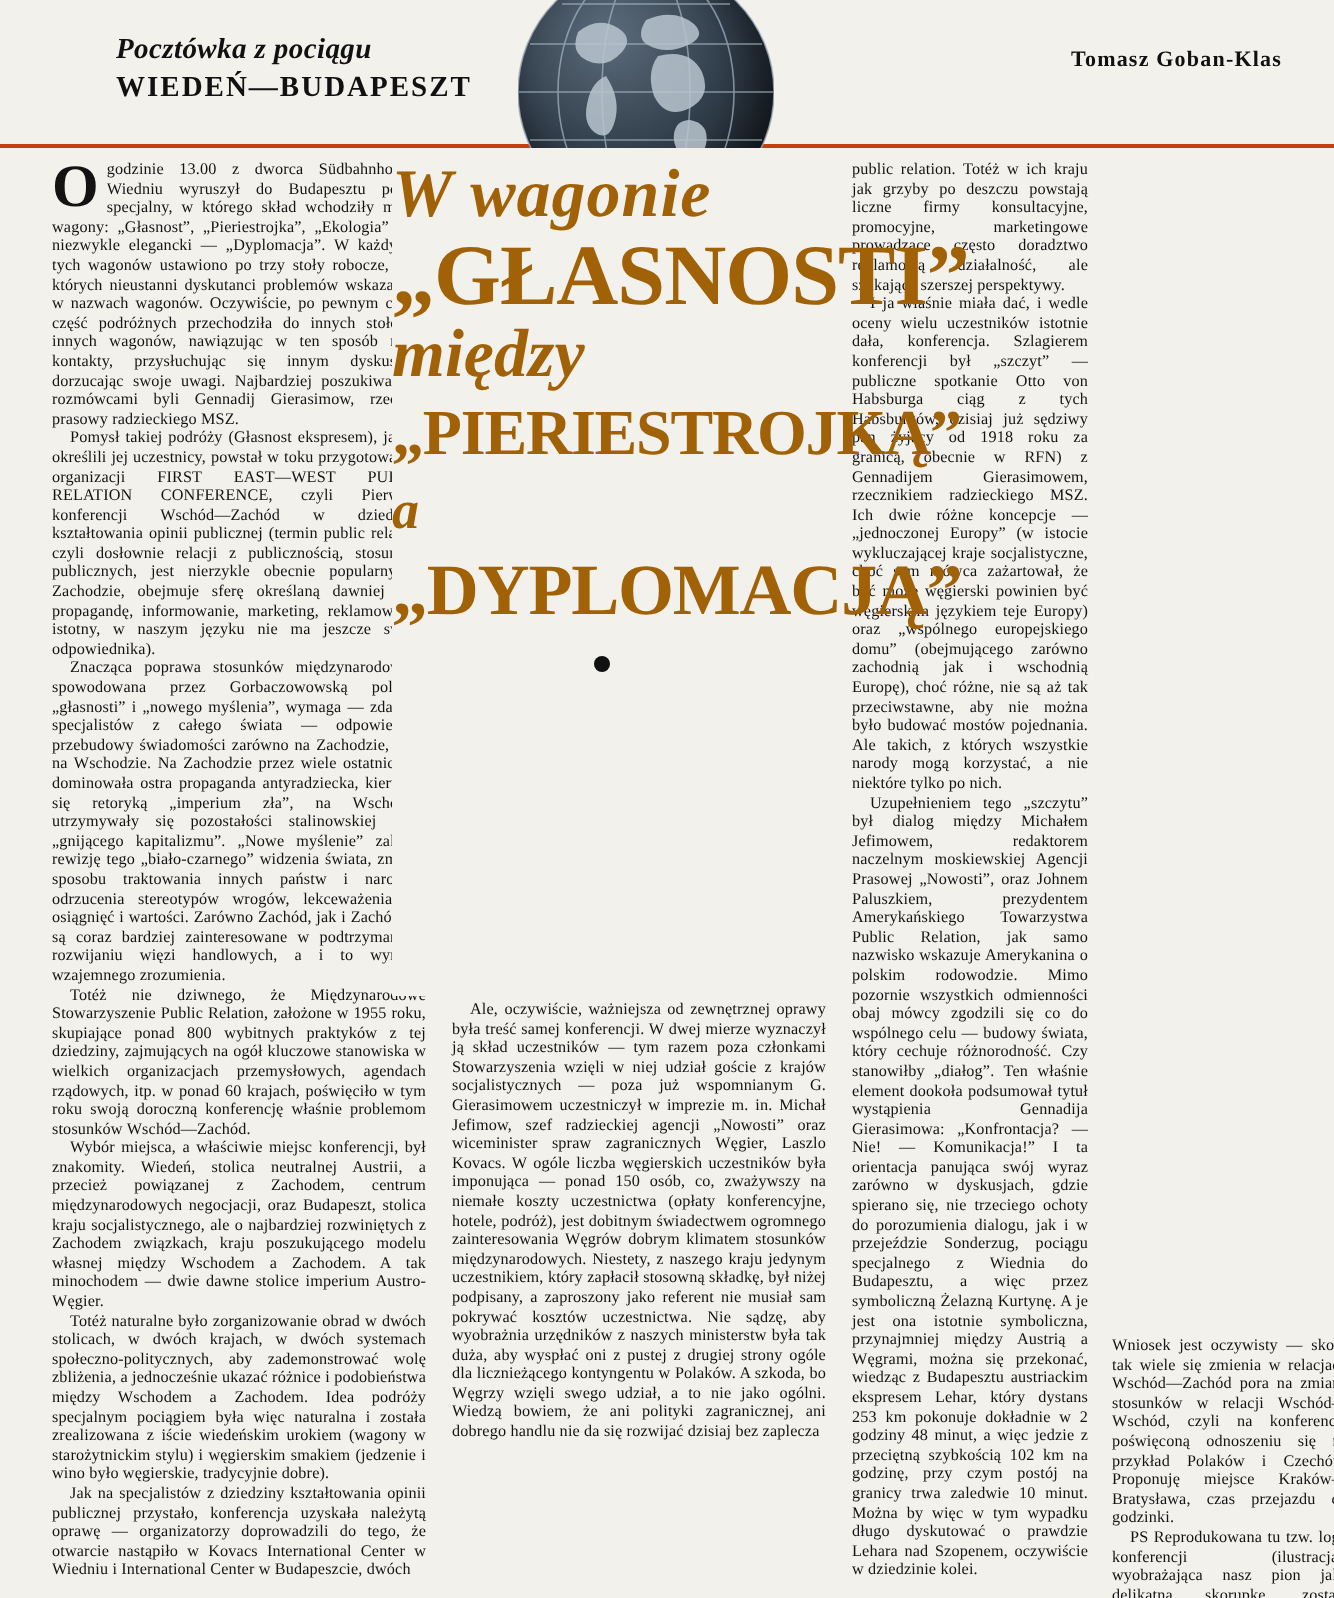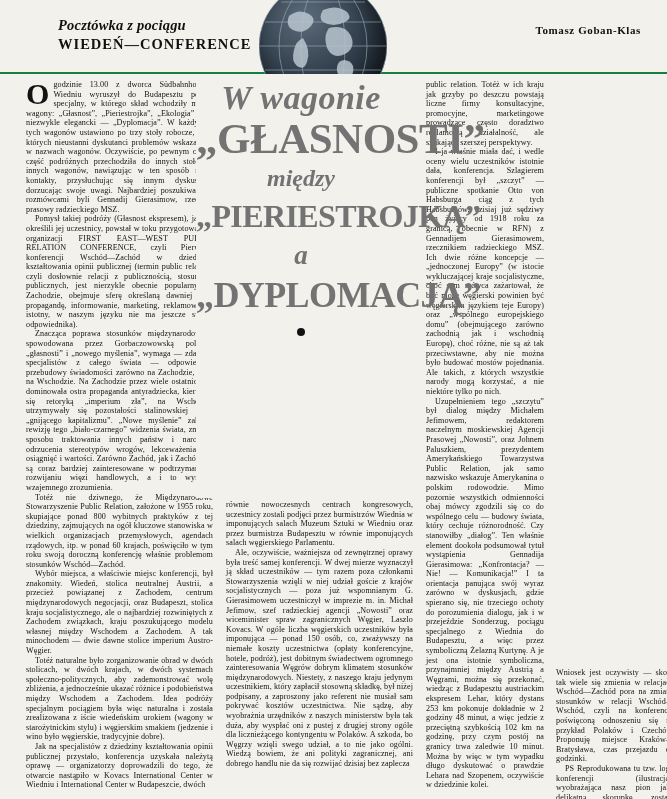--- a/index.html
+++ b/index.html
@@ -19,21 +19,21 @@
     position: absolute;
     inset: 0;
     background: #f3f1ec;
   }
 
   
   .masthead {
     position: absolute;
     top: 0; left: 0; right: 0;
     height: 72px;
-    border-bottom: 2px solid #15803d;
+    border-bottom: 2px solid #c2410c;
   }
   .kicker {
     position: absolute;
     left: 58px;
     top: 16px;
     font-family: "Liberation Serif", serif;
     font-style: italic;
     font-weight: bold;
     font-size: 14.5px;
     line-height: 19px;
@@ -112,47 +112,46 @@
     padding: 1px 4px 0 0;
   }
 
   
   .headline {
     position: absolute;
     left: 196px;
     top: 78px;
     width: 210px;
     height: 420px;
-    text-align: center;
-    font-family: "Liberation Serif", serif;
-    color: #737373;
+    font-family: "Liberation Serif", serif;
+    color: #a16207;
     z-index: 5;
     background: #f3f1ec;
   }
   .hl-line { display: block; font-weight: bold; }
   .hl-w    { font-style: italic; font-size: 34px; line-height: 40px; letter-spacing: 0.5px; }
   .hl-glas { font-size: 43px; line-height: 38px; letter-spacing: -0.5px; margin-top: 2px; }
-  .hl-mie  { font-style: italic; font-size: 24px; line-height: 40px; }
+  .hl-mie  { font-style: italic; font-size: 34px; line-height: 40px; }
   .hl-pier { font-size: 32px; line-height: 36px; letter-spacing: -0.6px; }
   .hl-a    { font-style: italic; font-size: 27px; line-height: 42px; }
   .hl-dyp  { font-size: 36px; line-height: 38px; letter-spacing: -0.6px; }
   .hl-dot  {
     width: 8px; height: 8px; border-radius: 50%;
     background: #111; margin: 14px auto 0 auto;
   }
 </style>
 </head>
 <body>
 
 <div class="page">
 
   <div class="masthead">
     <div class="kicker">
       <span class="l1">Pocztówka z pociągu</span><br>
-      <span class="l2">WIEDEŃ—CONFERENCE</span>
+      <span class="l2">WIEDEŃ—BUDAPESZT</span>
     </div>
 
     <div class="globe-wrap">
       <div class="globe">
         <svg width="128" height="128" viewBox="0 0 128 128" aria-hidden="true">
           <g fill="none" stroke="#9fb0bd" stroke-width="0.8" opacity="0.75">
             <ellipse cx="64" cy="64" rx="64" ry="64"></ellipse>
             <ellipse cx="64" cy="64" rx="44" ry="64"></ellipse>
             <ellipse cx="64" cy="64" rx="22" ry="64"></ellipse>
             <line x1="0" y1="64" x2="128" y2="64"></line>
@@ -191,21 +190,20 @@
       <p class="noind"><span class="dropcap">O</span><span>godzinie 13.00 z dworca Südbahnhof w Wiedniu wyruszył do Budapesztu pociąg specjalny, w którego skład wchodziły m. in. wagony: „Głasnost”, „Pieriestrojka”, „Ekologia” oraz niezwykle elegancki — „Dyplomacja”. W każdym z tych wagonów ustawiono po trzy stoły robocze, przy których nieustanni dyskutanci problemów wskazanych w nazwach wagonów. Oczywiście, po pewnym czasie część podróżnych przechodziła do innych stołów i innych wagonów, nawiązując w ten sposób nowe kontakty, przysłuchując się innym dyskusjom, dorzucając swoje uwagi. Najbardziej poszukiwanymi rozmówcami byli Gennadij Gierasimow, rzecznik prasowy radzieckiego MSZ.</span></p>
       <p>Pomysł takiej podróży (Głasnost ekspresem), jak go określili jej uczestnicy, powstał w toku przygotowań do organizacji FIRST EAST—WEST PUBLIC RELATION CONFERENCE, czyli Pierwszej konferencji Wschód—Zachód w dziedzinie kształtowania opinii publicznej (termin public relation, czyli dosłownie relacji z publicznością, stosunków publicznych, jest nierzykle obecnie popularny na Zachodzie, obejmuje sferę określaną dawniej jako propagandę, informowanie, marketing, reklamowanie; istotny, w naszym języku nie ma jeszcze swego odpowiednika).</p>
       <p>Znacząca poprawa stosunków międzynarodowych spowodowana przez Gorbaczowowską politykę „głasnosti” i „nowego myślenia”, wymaga — zdaniem specjalistów z całego świata — odpowiedniej przebudowy świadomości zarówno na Zachodzie, jak i na Wschodzie. Na Zachodzie przez wiele ostatnich lat dominowała ostra propaganda antyradziecka, kierująca się retoryką „imperium zła”, na Wschodzie utrzymywały się pozostałości stalinowskiej wizji „gnijącego kapitalizmu”. „Nowe myślenie” zakłada rewizję tego „biało-czarnego” widzenia świata, zmiany sposobu traktowania innych państw i narodów, odrzucenia stereotypów wrogów, lekceważenia ich osiągnięć i wartości. Zarówno Zachód, jak i Zachód zaś są coraz bardziej zainteresowane w podtrzymaniu i rozwijaniu więzi handlowych, a i to wymaga wzajemnego zrozumienia.</p>
       <p>Totéż nie dziwnego, że Międzynarodowe Stowarzyszenie Public Relation, założone w 1955 roku, skupiające ponad 800 wybitnych praktyków z tej dziedziny, zajmujących na ogół kluczowe stanowiska w wielkich organizacjach przemysłowych, agendach rządowych, itp. w ponad 60 krajach, poświęciło w tym roku swoją doroczną konferencję właśnie problemom stosunków Wschód—Zachód.</p>
       <p>Wybór miejsca, a właściwie miejsc konferencji, był znakomity. Wiedeń, stolica neutralnej Austrii, a przecież powiązanej z Zachodem, centrum międzynarodowych negocjacji, oraz Budapeszt, stolica kraju socjalistycznego, ale o najbardziej rozwiniętych z Zachodem związkach, kraju poszukującego modelu własnej między Wschodem a Zachodem. A tak minochodem — dwie dawne stolice imperium Austro-Węgier.</p>
       <p>Totéż naturalne było zorganizowanie obrad w dwóch stolicach, w dwóch krajach, w dwóch systemach społeczno-politycznych, aby zademonstrować wolę zbliżenia, a jednocześnie ukazać różnice i podobieństwa między Wschodem a Zachodem. Idea podróży specjalnym pociągiem była więc naturalna i została zrealizowana z iście wiedeńskim urokiem (wagony w starożytnickim stylu) i węgierskim smakiem (jedzenie i wino było węgierskie, tradycyjnie dobre).</p>
       <p>Jak na specjalistów z dziedziny kształtowania opinii publicznej przystało, konferencja uzyskała należytą oprawę — organizatorzy doprowadzili do tego, że otwarcie nastąpiło w Kovacs International Center w Wiedniu i International Center w Budapeszcie, dwóch</p>
     </div>
 
     <div class="col col2" style="top:420px;">
-      <p class="noind">równie nowoczesnych centrach kongresowych, uczestnicy zostali podjęci przez burmistrzów Wiednia w imponujących salach Muzeum Sztuki w Wiedniu oraz przez burmistrza Budapesztu w równie imponujących salach węgierskiego Parlamentu.</p>
       <p>Ale, oczywiście, ważniejsza od zewnętrznej oprawy była treść samej konferencji. W dwej mierze wyznaczył ją skład uczestników — tym razem poza członkami Stowarzyszenia wzięli w niej udział goście z krajów socjalistycznych — poza już wspomnianym G. Gierasimowem uczestniczył w imprezie m. in. Michał Jefimow, szef radzieckiej agencji „Nowosti” oraz wiceminister spraw zagranicznych Węgier, Laszlo Kovacs. W ogóle liczba węgierskich uczestników była imponująca — ponad 150 osób, co, zważywszy na niemałe koszty uczestnictwa (opłaty konferencyjne, hotele, podróż), jest dobitnym świadectwem ogromnego zainteresowania Węgrów dobrym klimatem stosunków międzynarodowych. Niestety, z naszego kraju jedynym uczestnikiem, który zapłacił stosowną składkę, był niżej podpisany, a zaproszony jako referent nie musiał sam pokrywać kosztów uczestnictwa. Nie sądzę, aby wyobrażnia urzędników z naszych ministerstw była tak duża, aby wyspłać oni z pustej z drugiej strony ogóle dla licznieżącego kontyngentu w Polaków. A szkoda, bo Węgrzy wzięli swego udział, a to nie jako ogólni. Wiedzą bowiem, że ani polityki zagranicznej, ani dobrego handlu nie da się rozwijać dzisiaj bez zaplecza</p>
     </div>
 
     <div class="col col3">
       <p class="noind">public relation. Totéż w ich kraju jak grzyby po deszczu powstają liczne firmy konsultacyjne, promocyjne, marketingowe prowadzące często doradztwo reklamową działalność, ale szukające szerszej perspektywy.</p>
       <p>I ja właśnie miała dać, i wedle oceny wielu uczestników istotnie dała, konferencja. Szlagierem konferencji był „szczyt” — publiczne spotkanie Otto von Habsburga ciąg z tych Habsburgów, dzisiaj już sędziwy pan żyjący od 1918 roku za granicą, obecnie w RFN) z Gennadijem Gierasimowem, rzecznikiem radzieckiego MSZ. Ich dwie różne koncepcje — „jednoczonej Europy” (w istocie wykluczającej kraje socjalistyczne, choć sam mówca zażartował, że być może węgierski powinien być węgierskim językiem teje Europy) oraz „wspólnego europejskiego domu” (obejmującego zarówno zachodnią jak i wschodnią Europę), choć różne, nie są aż tak przeciwstawne, aby nie można było budować mostów pojednania. Ale takich, z których wszystkie narody mogą korzystać, a nie niektóre tylko po nich.</p>
       <p>Uzupełnieniem tego „szczytu” był dialog między Michałem Jefimowem, redaktorem naczelnym moskiewskiej Agencji Prasowej „Nowosti”, oraz Johnem Paluszkiem, prezydentem Amerykańskiego Towarzystwa Public Relation, jak samo nazwisko wskazuje Amerykanina o polskim rodowodzie. Mimo pozornie wszystkich odmienności obaj mówcy zgodzili się co do wspólnego celu — budowy świata, który cechuje różnorodność. Czy stanowiłby „diałog”. Ten właśnie element dookoła podsumował tytuł wystąpienia Gennadija Gierasimowa: „Konfrontacja? — Nie! — Komunikacja!” I ta orientacja panująca swój wyraz zarówno w dyskusjach, gdzie spierano się, nie trzeciego ochoty do porozumienia dialogu, jak i w przejeździe Sonderzug, pociągu specjalnego z Wiednia do Budapesztu, a więc przez symboliczną Żelazną Kurtynę. A je jest ona istotnie symboliczna, przynajmniej między Austrią a Węgrami, można się przekonać, wiedząc z Budapesztu austriackim ekspresem Lehar, który dystans 253 km pokonuje dokładnie w 2 godziny 48 minut, a więc jedzie z przeciętną szybkością 102 km na godzinę, przy czym postój na granicy trwa zaledwie 10 minut. Można by więc w tym wypadku długo dyskutować o prawdzie Lehara nad Szopenem, oczywiście w dziedzinie kolei.</p>
     </div>
 
     <div class="col col4" style="top:588px;">

